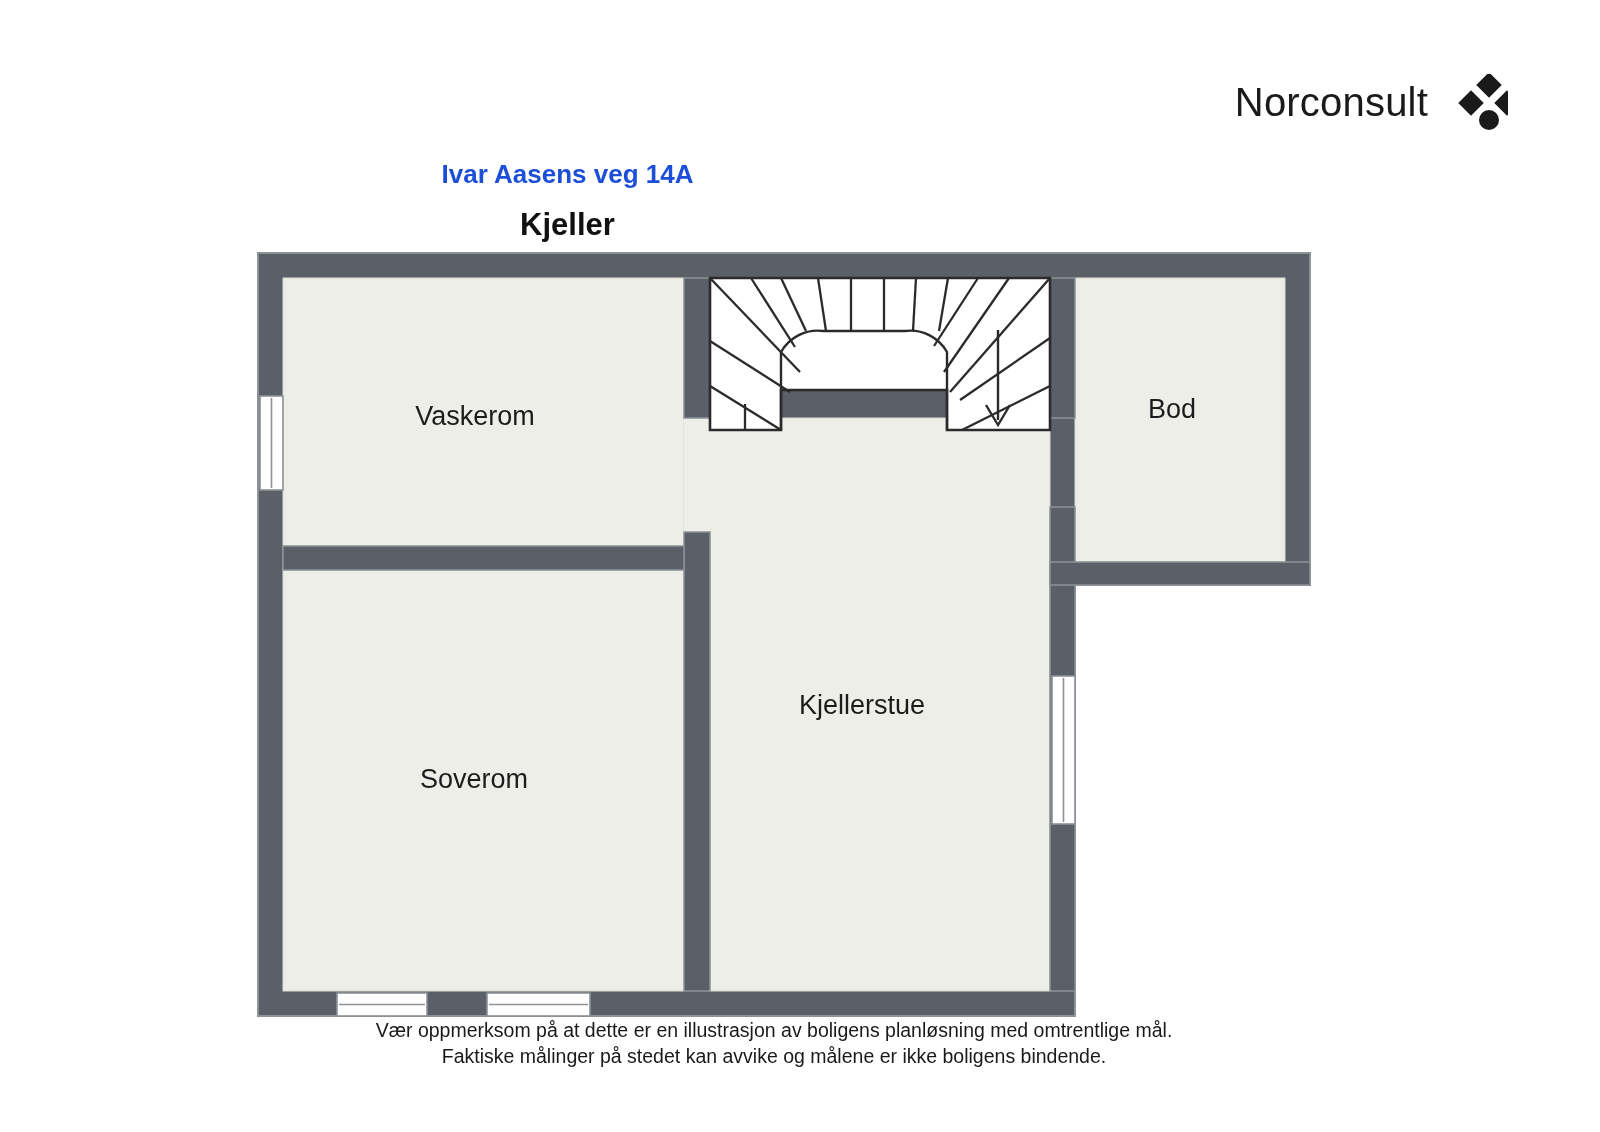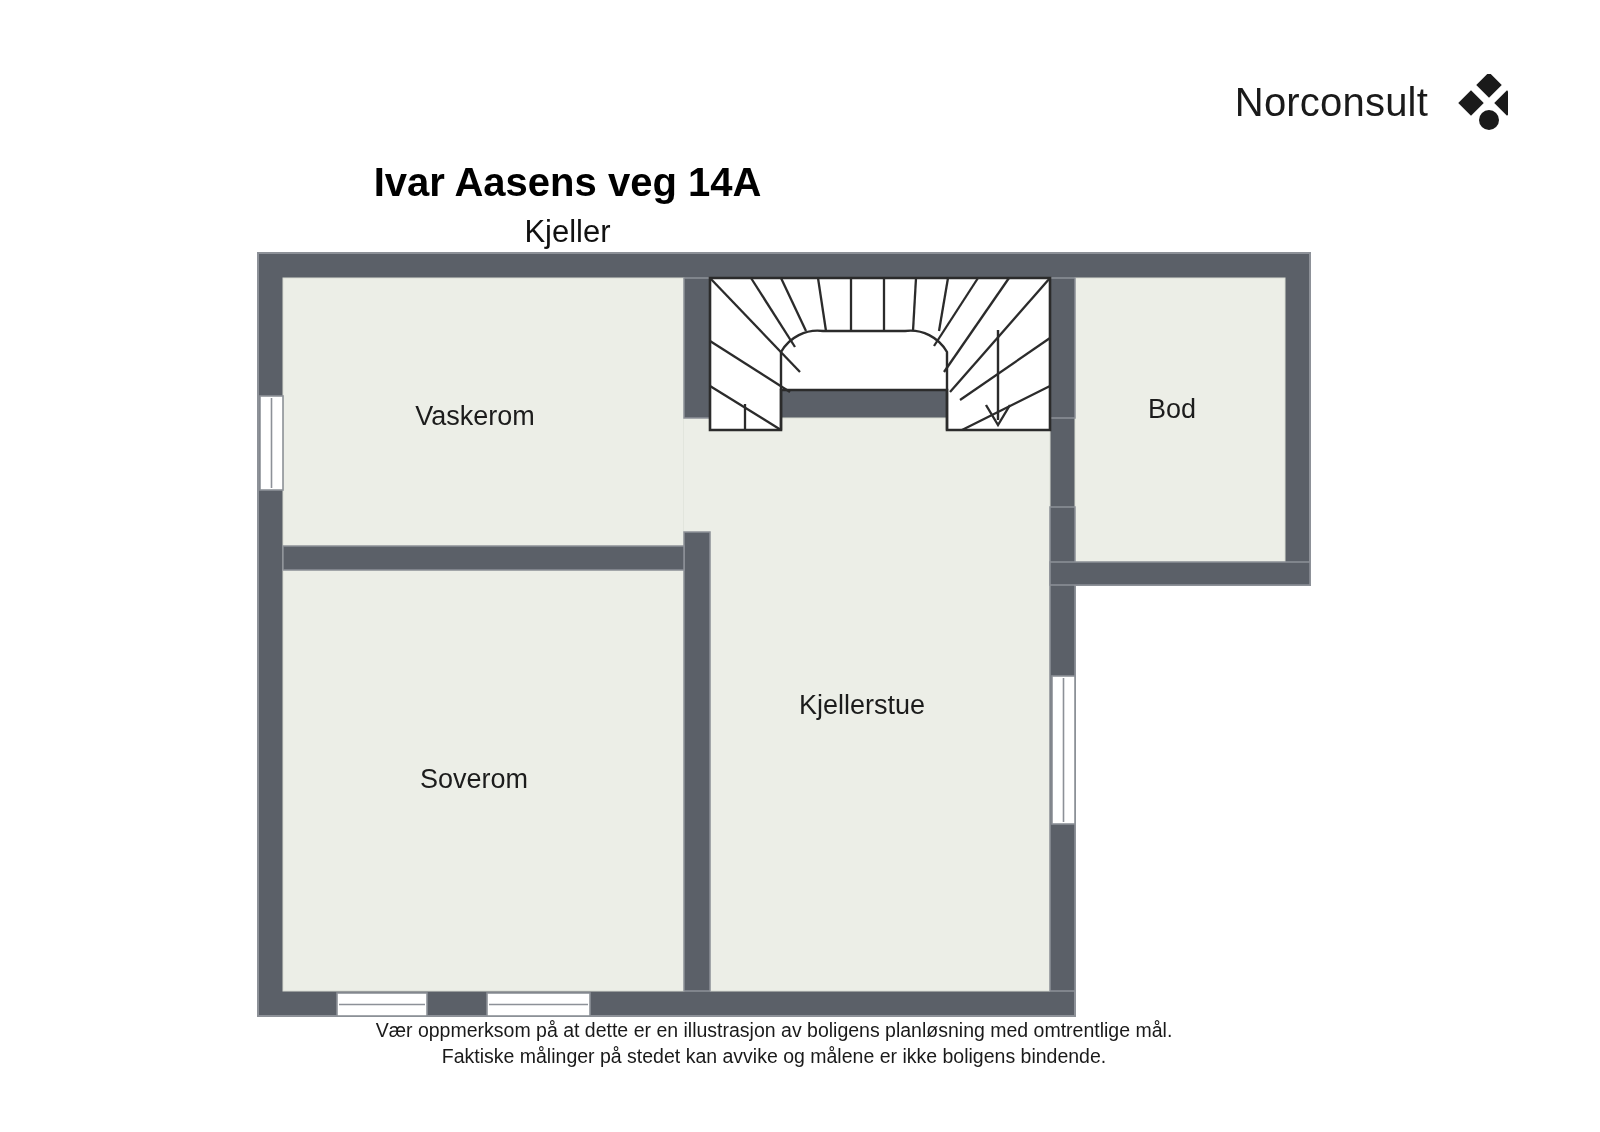--- a/index.html
+++ b/index.html
@@ -37,33 +37,33 @@
 
   
   #title-block {
     position: absolute;
     top: 160px;
     left: 0;
     width: 1135px;
     text-align: center;
   }
   #plan-title {
-    font-size: 40px;
+    font-size: 26px;
     font-weight: 700;
-    color: #000000;
+    color: #1d4ed8;
     line-height: 1.12;
     margin: 0;
     white-space: nowrap;
   }
   #plan-subtitle {
     font-size: 31px;
-    font-weight: 400;
+    font-weight: 700;
     color: #111111;
     line-height: 1.2;
-    margin: 8px 0 0 0;
+    margin: 17px 0 0 0;
     white-space: nowrap;
   }
 
   
   #floorplan {
     position: absolute;
     top: 0;
     left: 0;
   }
   .room-label {

